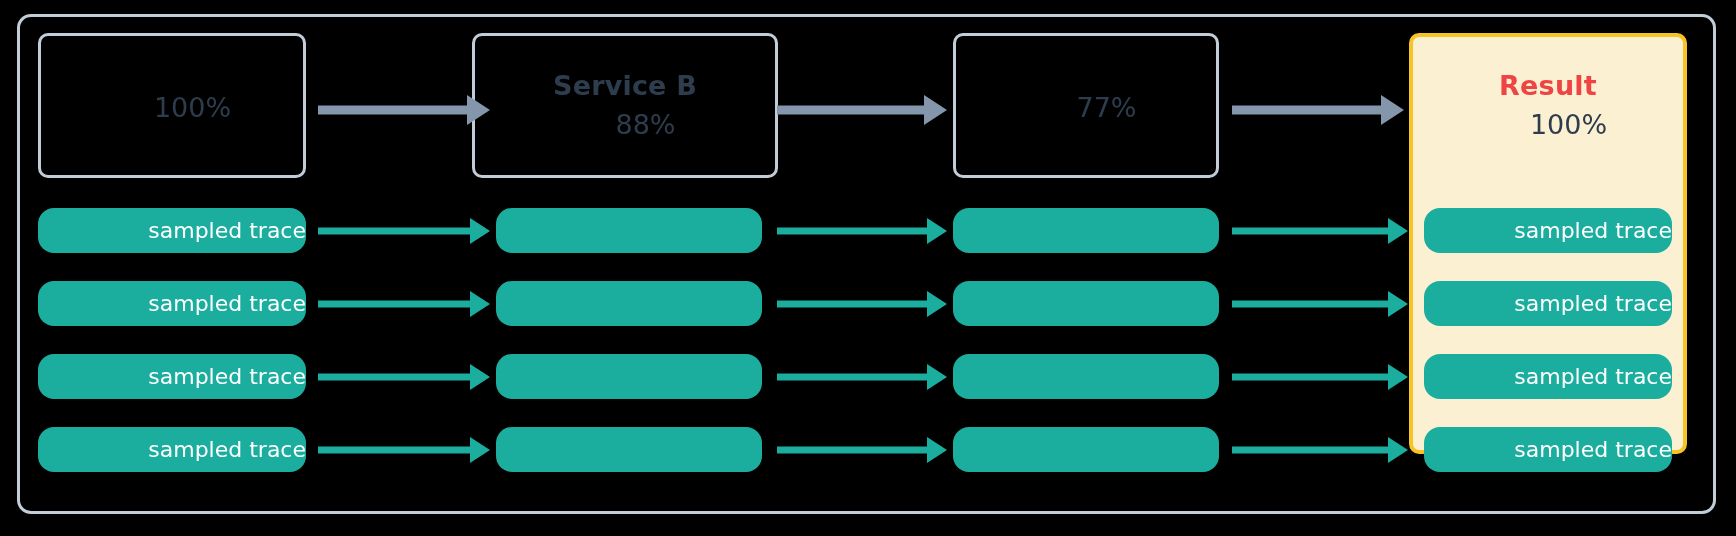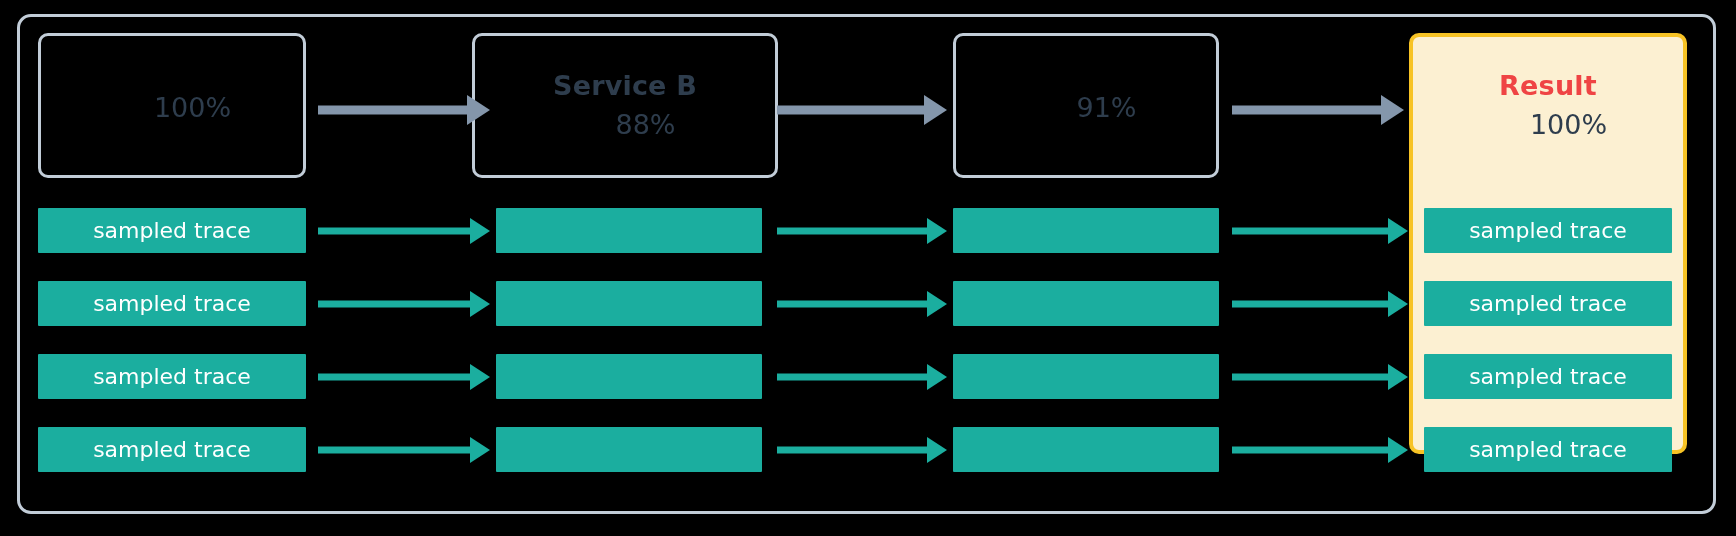--- a/index.html
+++ b/index.html
@@ -78,24 +78,24 @@
     background: transparent;
   }
   .svc-box.result .svc-title { color: #ef4444; }
   .svc-box.result .svc-pct  { color: #2e3d4d; }
 
   
   .bar {
     position: absolute;
     height: 45px;
     background: #1bae9f;
-    border-radius: 1px;
+    border-radius: 16px;
     display: flex;
     align-items: center;
-    justify-content: center;
+    justify-content: flex-end;
     color: #ffffff;
     font-size: 22px;
     line-height: 1;
     box-sizing: border-box;
   }
 
   
   .arrow {
     position: absolute;
     height: 0;
@@ -137,21 +137,21 @@
   <div class="svc-box" style="left:38px; width:268px;">
     <div class="svc-pct">100%</div>
   </div>
 
   <div class="svc-box" style="left:472px; width:306px;text-align:center;">
     <div class="svc-title">Service B</div>
     <div class="svc-pct">88%</div>
   </div>
 
   <div class="svc-box" style="left:953px; width:266px;">
-    <div class="svc-pct">91%</div>
+    <div class="svc-pct">77%</div>
   </div>
 
   <div class="svc-box result" style="left:1413px; width:270px;">
     <div class="svc-title">Result</div>
     <div class="svc-pct">100%</div>
   </div>
 
   <div class="arrow gray" style="left:318px; top:110px; width:172px;">
     <div class="shaft" style="width:150px;"></div>
     <div class="head" style="left:149px;"></div>

